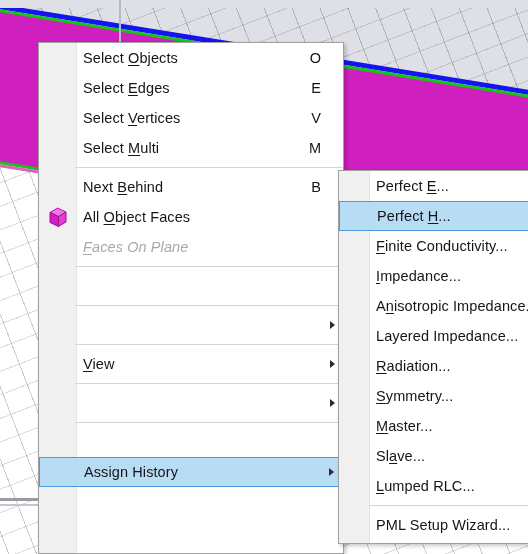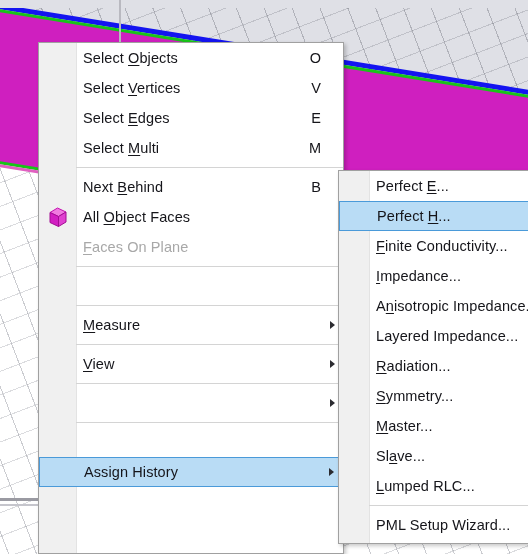--- a/index.html
+++ b/index.html
@@ -152,21 +152,21 @@
     right: 8px;
     top: 50%;
     transform: translateY(-50%);
     width: 0; height: 0;
     border-left: 5px solid #2b2b30;
     border-top: 4px solid transparent;
     border-bottom: 4px solid transparent;
   }
 
   .mi.disabled .label,
-  .mi.disabled .accel { color: #a8a8a8; }
+  .mi.disabled .accel { color: #a8a8a8; font-style: italic; }
   .mi.disabled u { text-decoration-color: #a8a8a8; }
 
   .mi.selected {
     background: #b9dcf5;
     border: 1px solid #4a9ad9;
   }
   .mi.selected .icon-slot { background: transparent; }
 
   .sep {
     height: 1px;
@@ -219,27 +219,27 @@
   <div class="menu" id="context-menu">
     <div class="gutter"></div>
     <div class="items" id="ctx-items">
         <div class="mi">
           <span class="icon-slot"></span>
           <span class="label">Select <u>O</u>bjects</span>
           <span class="accel">O</span>
         </div>
         <div class="mi">
           <span class="icon-slot"></span>
+          <span class="label">Select <u>E</u>dges</span>
+          <span class="accel">E</span>
+        </div>
+        <div class="mi">
+          <span class="icon-slot"></span>
           <span class="label">Select <u>V</u>ertices</span>
           <span class="accel">V</span>
-        </div>
-        <div class="mi">
-          <span class="icon-slot"></span>
-          <span class="label">Select <u>E</u>dges</span>
-          <span class="accel">E</span>
         </div>
         <div class="mi">
           <span class="icon-slot"></span>
           <span class="label">Select <u>M</u>ulti</span>
           <span class="accel">M</span>
         </div>
         <div class="sep"></div>
         <div class="mi">
           <span class="icon-slot"></span>
           <span class="label">Next <u>B</u>ehind</span>
@@ -259,21 +259,20 @@
           <span class="icon-slot"></span>
           <span class="label"><u>F</u>aces On Plane</span>
         </div>
         <div class="sep"></div>
         <div class="mi">
           <span class="icon-slot"></span>
         </div>
         <div class="sep"></div>
         <div class="mi">
           <span class="icon-slot"></span>
-          <span class="label"><u>M</u>easure</span>
           <span class="arrow"></span>
         </div>
         <div class="sep"></div>
         <div class="mi">
           <span class="icon-slot"></span>
           <span class="label"><u>V</u>iew</span>
           <span class="arrow"></span>
         </div>
         <div class="sep"></div>
         <div class="mi">

